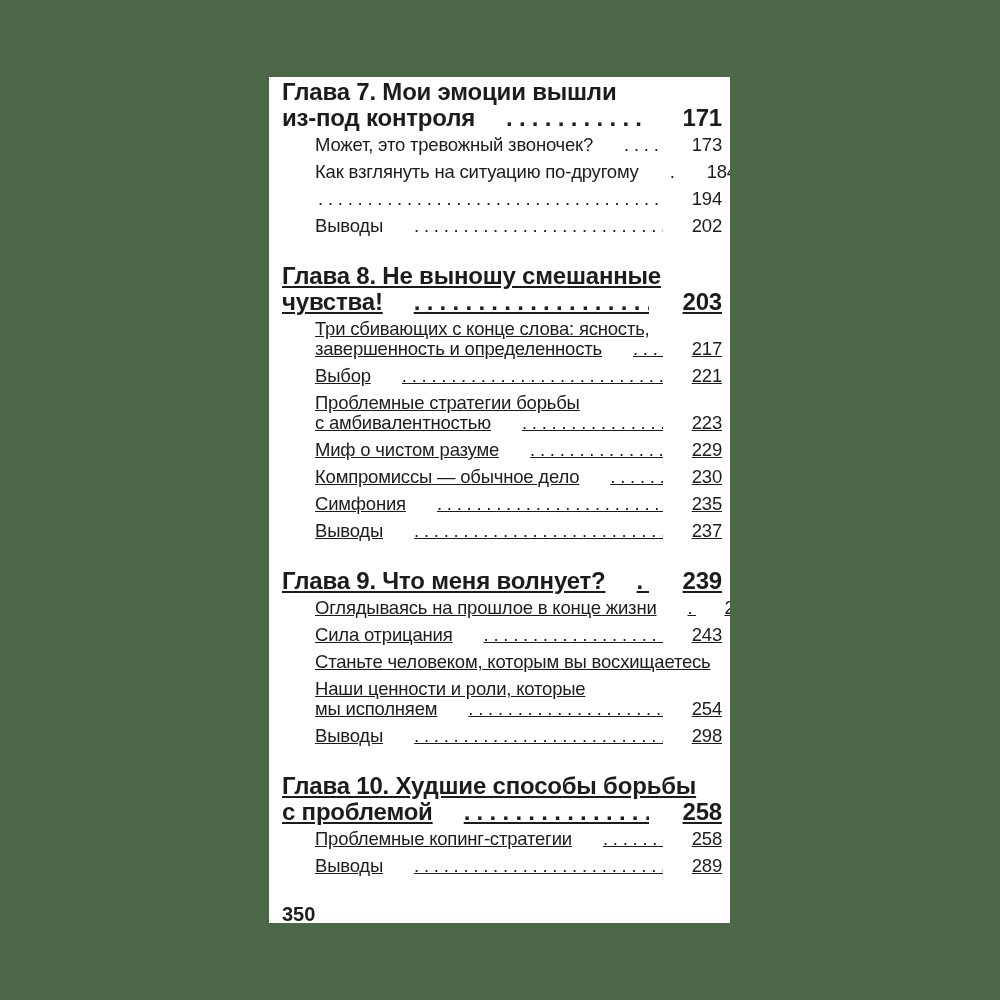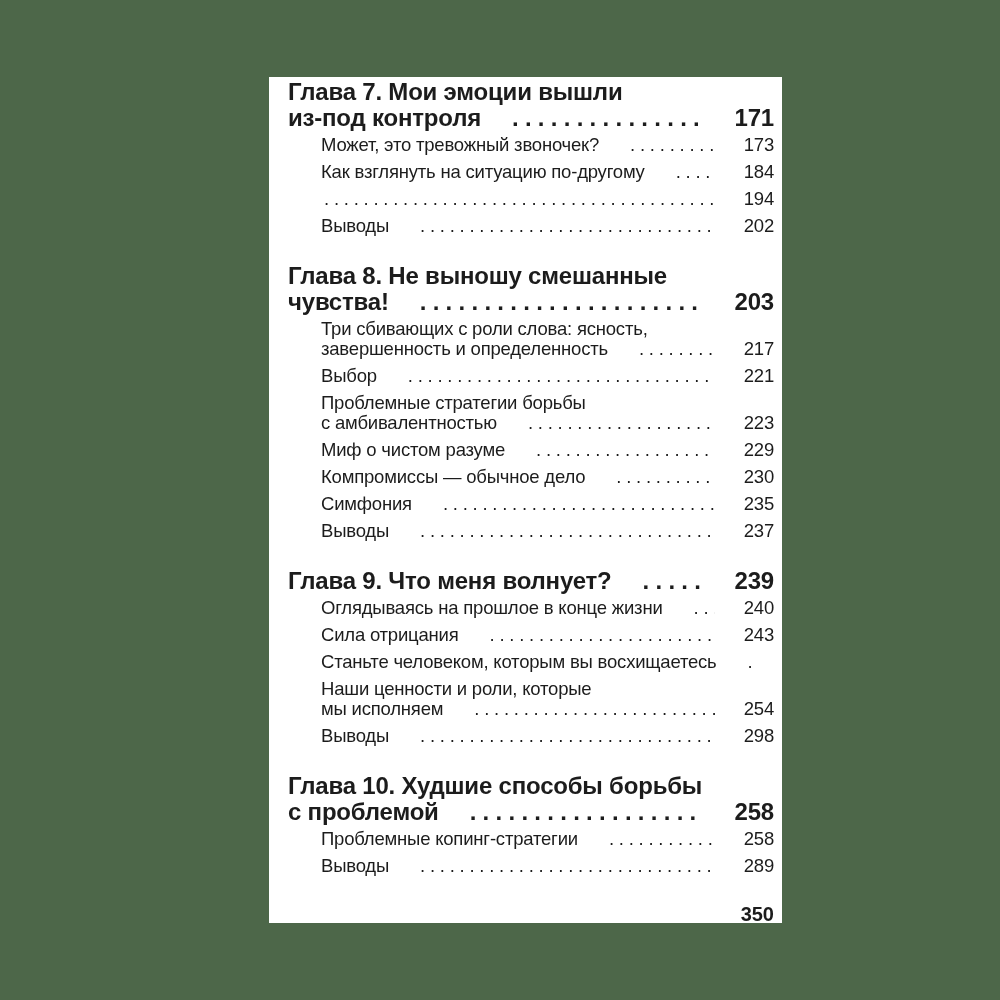--- a/index.html
+++ b/index.html
@@ -17,28 +17,28 @@
     position: relative;
     width: 1000px;
     height: 1000px;
     background: #4d6749;
     overflow: hidden;
   }
   .page {
     position: absolute;
     left: 269px;
     top: 77px;
-    width: 513px;
+    width: 461px;
     height: 846px;
     background: #ffffff;
     box-sizing: border-box;
-    padding: 2px 8px 0 19px;
+    padding: 2px 8px 0 13px;
     overflow: hidden;
   }
-  .toc-chapter + .toc-chapter { margin-top: 27px; }
+  .toc-chapter + .toc-chapter { margin-top: 27px; text-decoration: underline; }
 
   .chapter-heading {
     font-weight: bold;
     font-size: 24px;
     line-height: 26px;
     letter-spacing: -0.2px;
     margin-bottom: 4px;
   }
   .items { padding-left: 33px; }
   .item {
@@ -55,21 +55,21 @@
     overflow: hidden;
     white-space: nowrap;
     text-align: right;
     padding-left: 3px;
   }
   .num { flex: 0 0 auto; padding-left: 1px; }
   .num-h { padding-left: 6px; }
 
   .footer {
     margin-top: 28px;
-    text-align: right;
+    text-align: left;
     font-weight: bold;
     font-size: 20px;
     line-height: 20px;
   }
 </style>
 </head>
 <body>
 
 <div class="stage">
   <div class="page">
@@ -117,21 +117,21 @@
           <div class="chapter-heading">
             <div class="hline">Глава 8. Не выношу смешанные</div>
             <div class="row">
               <span class="t">чувства!</span>
               <span class="leader">. . . . . . . . . . . . . . . . . . . . . . . . . . . . . . . . . . . . . . . . . . . . . . . . . . . . . . . . . . . . </span>
               <span class="num num-h">203</span>
             </div>
           </div>
           <div class="items">
             <div class="item">
-              <div class="iline">Три сбивающих с роли слова: ясность,</div>
+              <div class="iline">Три сбивающих с конце слова: ясность,</div>
               <div class="row">
                 <span class="t">завершенность и определенность</span>
                 <span class="leader">. . . . . . . . . . . . . . . . . . . . . . . . . . . . . . . . . . . . . . . . . . . . . . . . . . . . . . . . . . . . . . . . . . . . . . . . . . . . . . . . </span>
                 <span class="num">217</span>
               </div>
             </div>
             <div class="item">
               <div class="row">
                 <span class="t">Выбор</span>
                 <span class="leader">. . . . . . . . . . . . . . . . . . . . . . . . . . . . . . . . . . . . . . . . . . . . . . . . . . . . . . . . . . . . . . . . . . . . . . . . . . . . . . . . </span>

